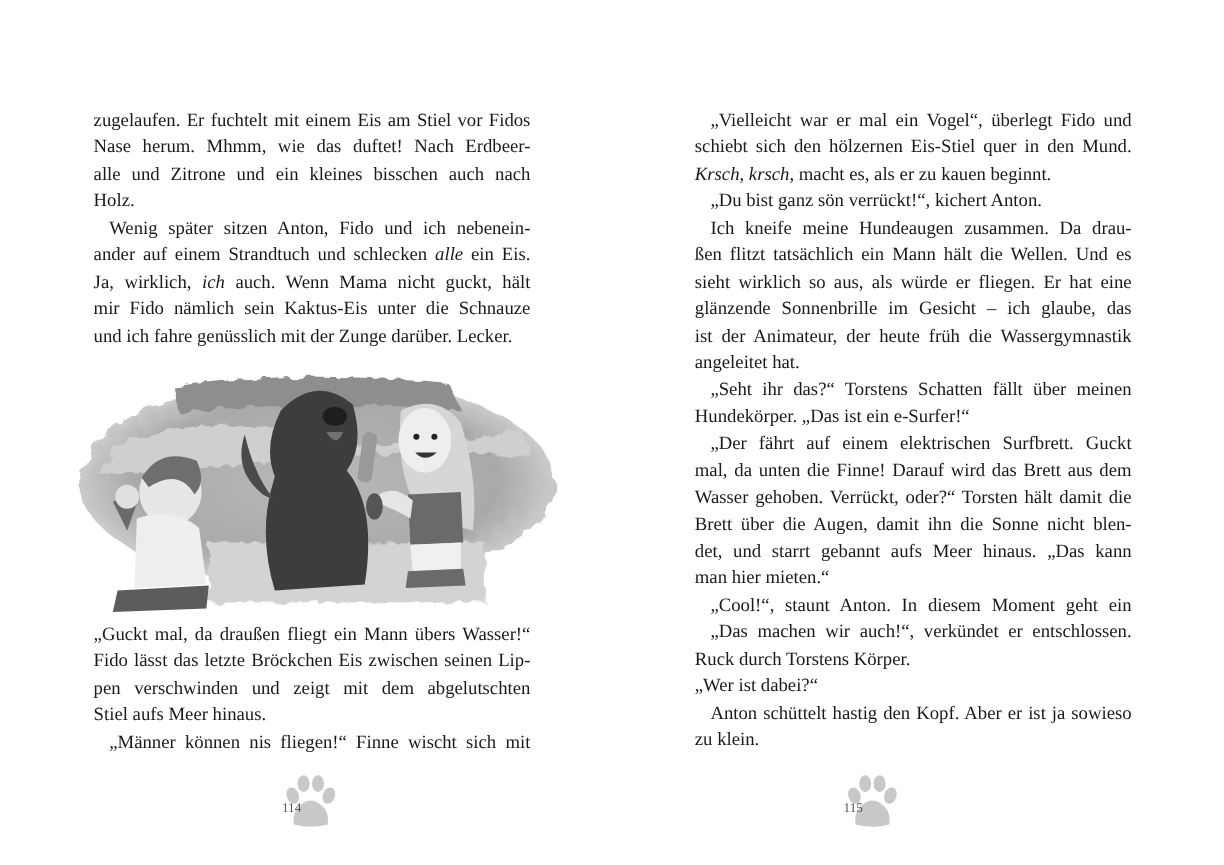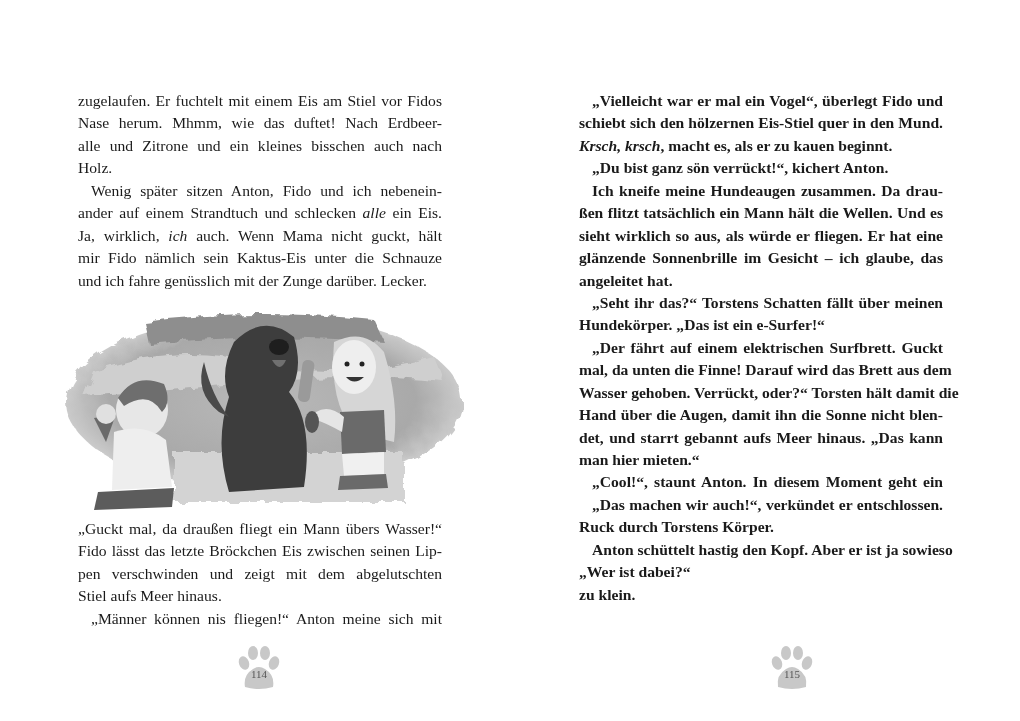--- a/index.html
+++ b/index.html
@@ -1,32 +1,32 @@
 <!DOCTYPE html>
 <html><head>
 <meta charset="utf-8">
 <style>
   html, body { margin: 0; padding: 0; background: #ffffff; }
   body { width: 1020px; height: 721px; position: relative; overflow: hidden;
          font-family: "Liberation Serif", "DejaVu Serif", serif; color: #1a1a1a; }
   .page { position: absolute; top: 74px; width: 364px; margin-top: 16px; }
   .page.left { left: 78px; }
-  .page.right { left: 579px; font-weight: bold; }
+  .page.right { left: 579px; }
   .line { font-size: 15.6px; line-height: 22.45px; height: 22.45px; white-space: nowrap;
           text-align: justify; text-align-last: justify; overflow: visible; }
   .line.last { text-align-last: left; }
   .line.indent { padding-left: 13px; }
   .line em { font-style: italic; }
   .illustration { position: relative; width: 420px; height: 210px; margin: 10px 0 6px -24px; }
   .illustration svg { display: block; }
   .folio { position: absolute; top: 645px; width: 48px; height: 46px; }
   .folio.left { left: 235px; }
-  .folio.right { left: 768px; }
+  .folio.right { left: 703px; }
   .folio svg { position: absolute; left: 0; top: 0; }
-  .folio .num { position: absolute; left: 0; top: 23px; width: 48px; text-align: center;
+  .folio .num { position: absolute; left: 0; top: 23px; width: 48px; 
                 font-size: 11px; color: #555; font-family: "Liberation Serif", serif; }
 </style>
 </head>
 <body>
 
 <div class="page left">
   <div id="left-top">
       <div class="line">zugelaufen. Er fuchtelt mit einem Eis am Stiel vor Fidos</div>
       <div class="line">Nase herum. Mhmm, wie das duftet! Nach Erdbeer-</div>
       <div class="line">alle und Zitrone und ein kleines bisschen auch nach</div>
@@ -86,48 +86,49 @@
         <path d="M262 110 Q275 102 290 115 L288 130 Q270 120 262 118 Z" fill="#e5e5e5"></path>
         <ellipse cx="258" cy="120" rx="7" ry="11" fill="#555"></ellipse>
       </g>
     </svg>
   </div>
   <div id="left-bottom">
       <div class="line">„Guckt mal, da draußen fliegt ein Mann übers Wasser!“</div>
       <div class="line">Fido lässt das letzte Bröckchen Eis zwischen seinen Lip-</div>
       <div class="line">pen verschwinden und zeigt mit dem abgelutschten</div>
       <div class="line last">Stiel aufs Meer hinaus.</div>
-      <div class="line indent">„Männer können nis fliegen!“ Anton meine sich mit</div>
+      <div class="line indent">„Männer können nis fliegen!“ Finne wischt sich mit</div>
     </div>
 </div>
 
 <div class="page right">
   <div id="right-lines">
       <div class="line indent">„Vielleicht war er mal ein Vogel“, überlegt Fido und</div>
       <div class="line">schiebt sich den hölzernen Eis-Stiel quer in den Mund.</div>
       <div class="line last"><em>Krsch, krsch</em>, macht es, als er zu kauen beginnt.</div>
       <div class="line indent last">„Du bist ganz sön verrückt!“, kichert Anton.</div>
       <div class="line indent">Ich kneife meine Hundeaugen zusammen. Da drau-</div>
       <div class="line">ßen flitzt tatsächlich ein Mann hält die Wellen. Und es</div>
       <div class="line">sieht wirklich so aus, als würde er fliegen. Er hat eine</div>
       <div class="line">glänzende Sonnenbrille im Gesicht – ich glaube, das</div>
+      <div class="line">ist der Animateur, der heute früh die Wassergymnastik</div>
       <div class="line last">angeleitet hat.</div>
       <div class="line indent">„Seht ihr das?“ Torstens Schatten fällt über meinen</div>
       <div class="line last">Hundekörper. „Das ist ein e-Surfer!“</div>
       <div class="line indent">„Der fährt auf einem elektrischen Surfbrett. Guckt</div>
       <div class="line">mal, da unten die Finne! Darauf wird das Brett aus dem</div>
       <div class="line">Wasser gehoben. Verrückt, oder?“ Torsten hält damit die</div>
-      <div class="line">Hand über die Augen, damit ihn die Sonne nicht blen-</div>
+      <div class="line">Brett über die Augen, damit ihn die Sonne nicht blen-</div>
       <div class="line">det, und starrt gebannt aufs Meer hinaus. „Das kann</div>
       <div class="line last">man hier mieten.“</div>
       <div class="line indent">„Cool!“, staunt Anton. In diesem Moment geht ein</div>
       <div class="line indent">„Das machen wir auch!“, verkündet er entschlossen.</div>
       <div class="line last">Ruck durch Torstens Körper.</div>
+      <div class="line last">„Wer ist dabei?“</div>
       <div class="line indent">Anton schüttelt hastig den Kopf. Aber er ist ja sowieso</div>
-      <div class="line last">„Wer ist dabei?“</div>
       <div class="line last">zu klein.</div>
     </div>
 </div>
 
 <div class="folio left">
   <svg width="48" height="46" viewBox="0 0 48 46">
     <ellipse cx="9" cy="18" rx="5" ry="7" fill="#c8c8c8" transform="rotate(-20 9 18)"></ellipse>
     <ellipse cx="18" cy="8" rx="5" ry="7" fill="#c8c8c8"></ellipse>
     <ellipse cx="30" cy="8" rx="5" ry="7" fill="#c8c8c8"></ellipse>
     <ellipse cx="39" cy="18" rx="5" ry="7" fill="#c8c8c8" transform="rotate(20 39 18)"></ellipse>

